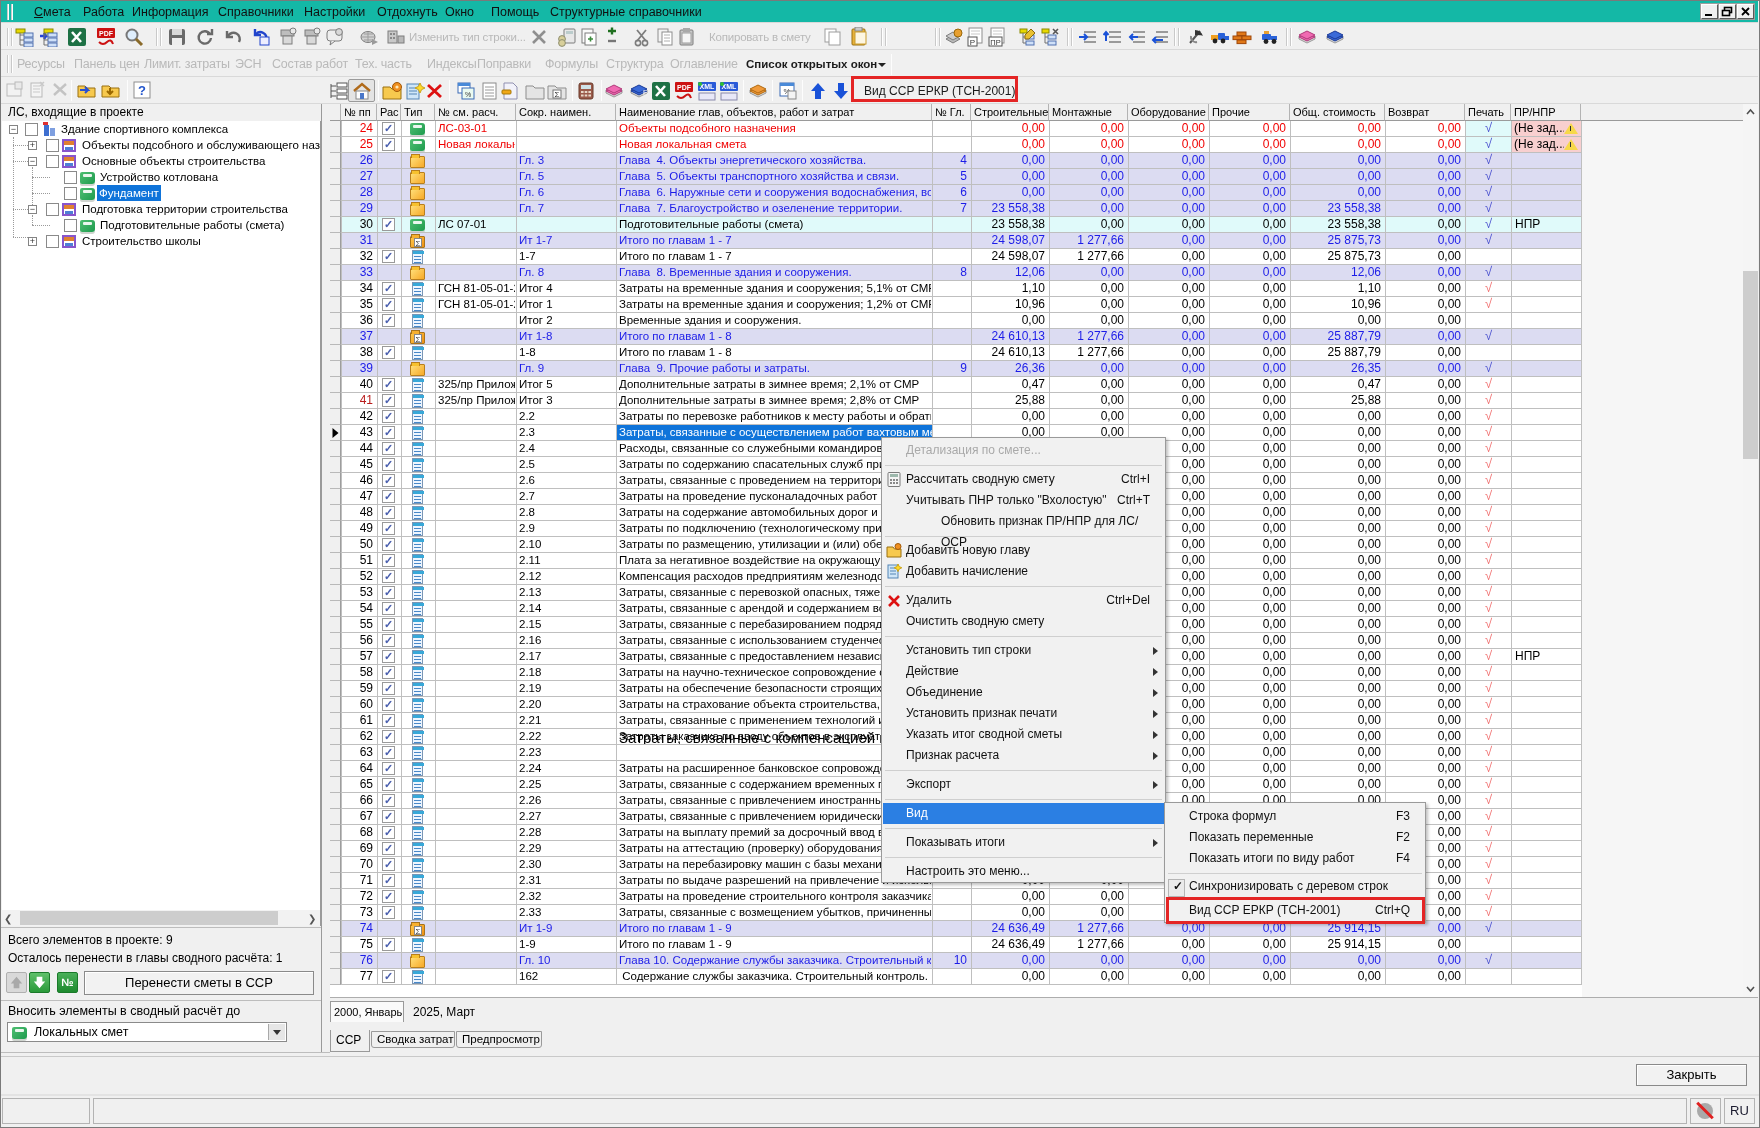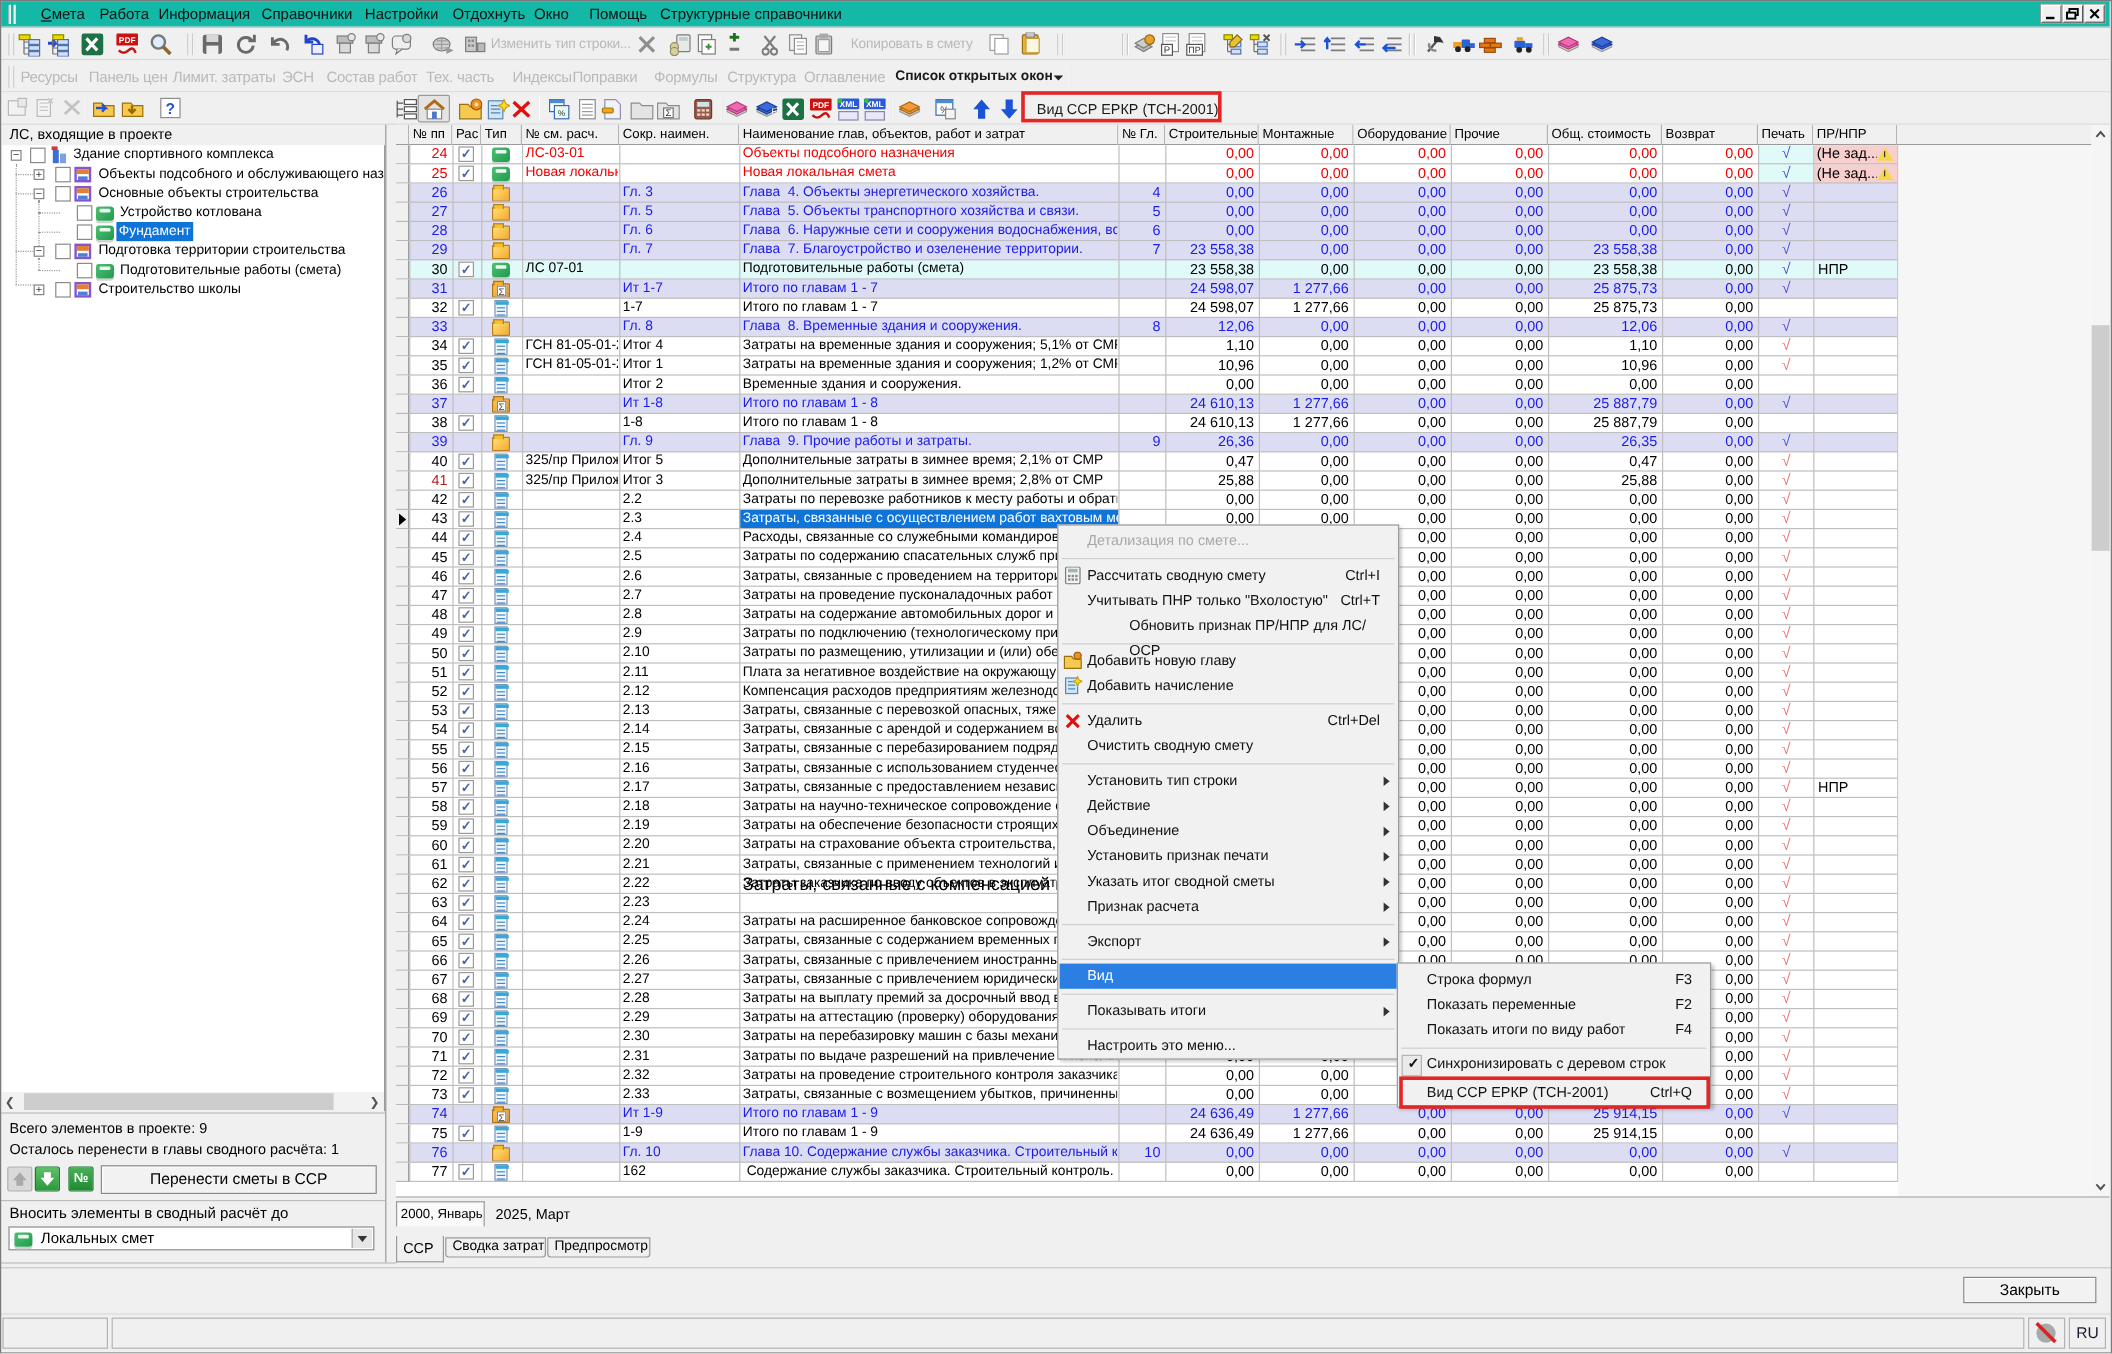--- a/index.html
+++ b/index.html
@@ -543,21 +543,21 @@
 <div class="ab" style="left:6px;top:972px;width:21px;height:21px;background:#d9d9d9;border:1px solid #b0b0b0;border-radius:2px"><svg width="19" height="19" viewBox="0 0 20 20">
       <path d="M10 4 L16 11 H13 V16 H7 V11 H4 Z" fill="#a9a9a9"></path>
     </svg></div>
 <div class="ab" style="left:29px;top:972px;width:21px;height:21px;background:linear-gradient(#5fc06a,#2a9a3a);border:1px solid #1a7a2a;border-radius:2px"><svg width="19" height="19" viewBox="0 0 20 20">
       <path d="M10 16 L4 9 H7 V4 H13 V9 H16 Z" fill="#fff"></path>
     </svg></div>
 <div class="ab" style="left:57px;top:972px;width:21px;height:21px;background:linear-gradient(#4ab05a,#1e8a2e);border:1px solid #1a7a2a;border-radius:2px;color:#fff;font-size:11px;font-weight:bold;text-align:center;line-height:19px">№</div>
 <div class="ab" style="left:84px;top:971px;width:230px;height:24px;background:#f2f2f2;border:1px solid #8a8a8a;box-shadow:inset 1px 1px 0 #fff;font-size:13px;text-align:center;line-height:22px">Перенести сметы в ССР</div>
 <div class="ab" style="left:1px;top:1000px;width:320px;height:1px;background:#bdbdbd"></div>
 <div class="ab" style="left:8px;top:1004px;font-size:12.5px">Вносить элементы в сводный расчёт до</div>
-<div class="ab" style="left:7px;top:1022px;width:305px;height:20px;background:#fff;border:1px solid #8a8a8a">
+<div class="ab" style="left:7px;top:1022px;width:280px;height:20px;background:#fff;border:1px solid #8a8a8a">
     <div class="ic-book" style="left:4px;top:4px"></div>
     <div style="position:absolute;left:26px;top:2px;font-size:12.5px">Локальных смет</div>
     <div style="position:absolute;right:1px;top:1px;width:17px;height:16px;background:#e6e6e6;border-left:1px solid #a9a9a9">
       <div style="position:absolute;left:4px;top:6px;width:0;height:0;border-top:5px solid #333;border-left:4px solid transparent;border-right:4px solid transparent"></div>
     </div>
   </div>
 <div class="ab" style="left:0px;top:1052px;width:330px;height:1px;background:#bdbdbd"></div>
 <div class="ab" style="left:321px;top:104px;width:1px;height:948px;background:#9a9a9a"></div>
 <div class="ab" style="left:330px;top:104px;width:1413px;height:893px;background:#fff;overflow:hidden">
     <div class="hdr" style="left:0px;top:0px;width:11px;height:17px"></div>

